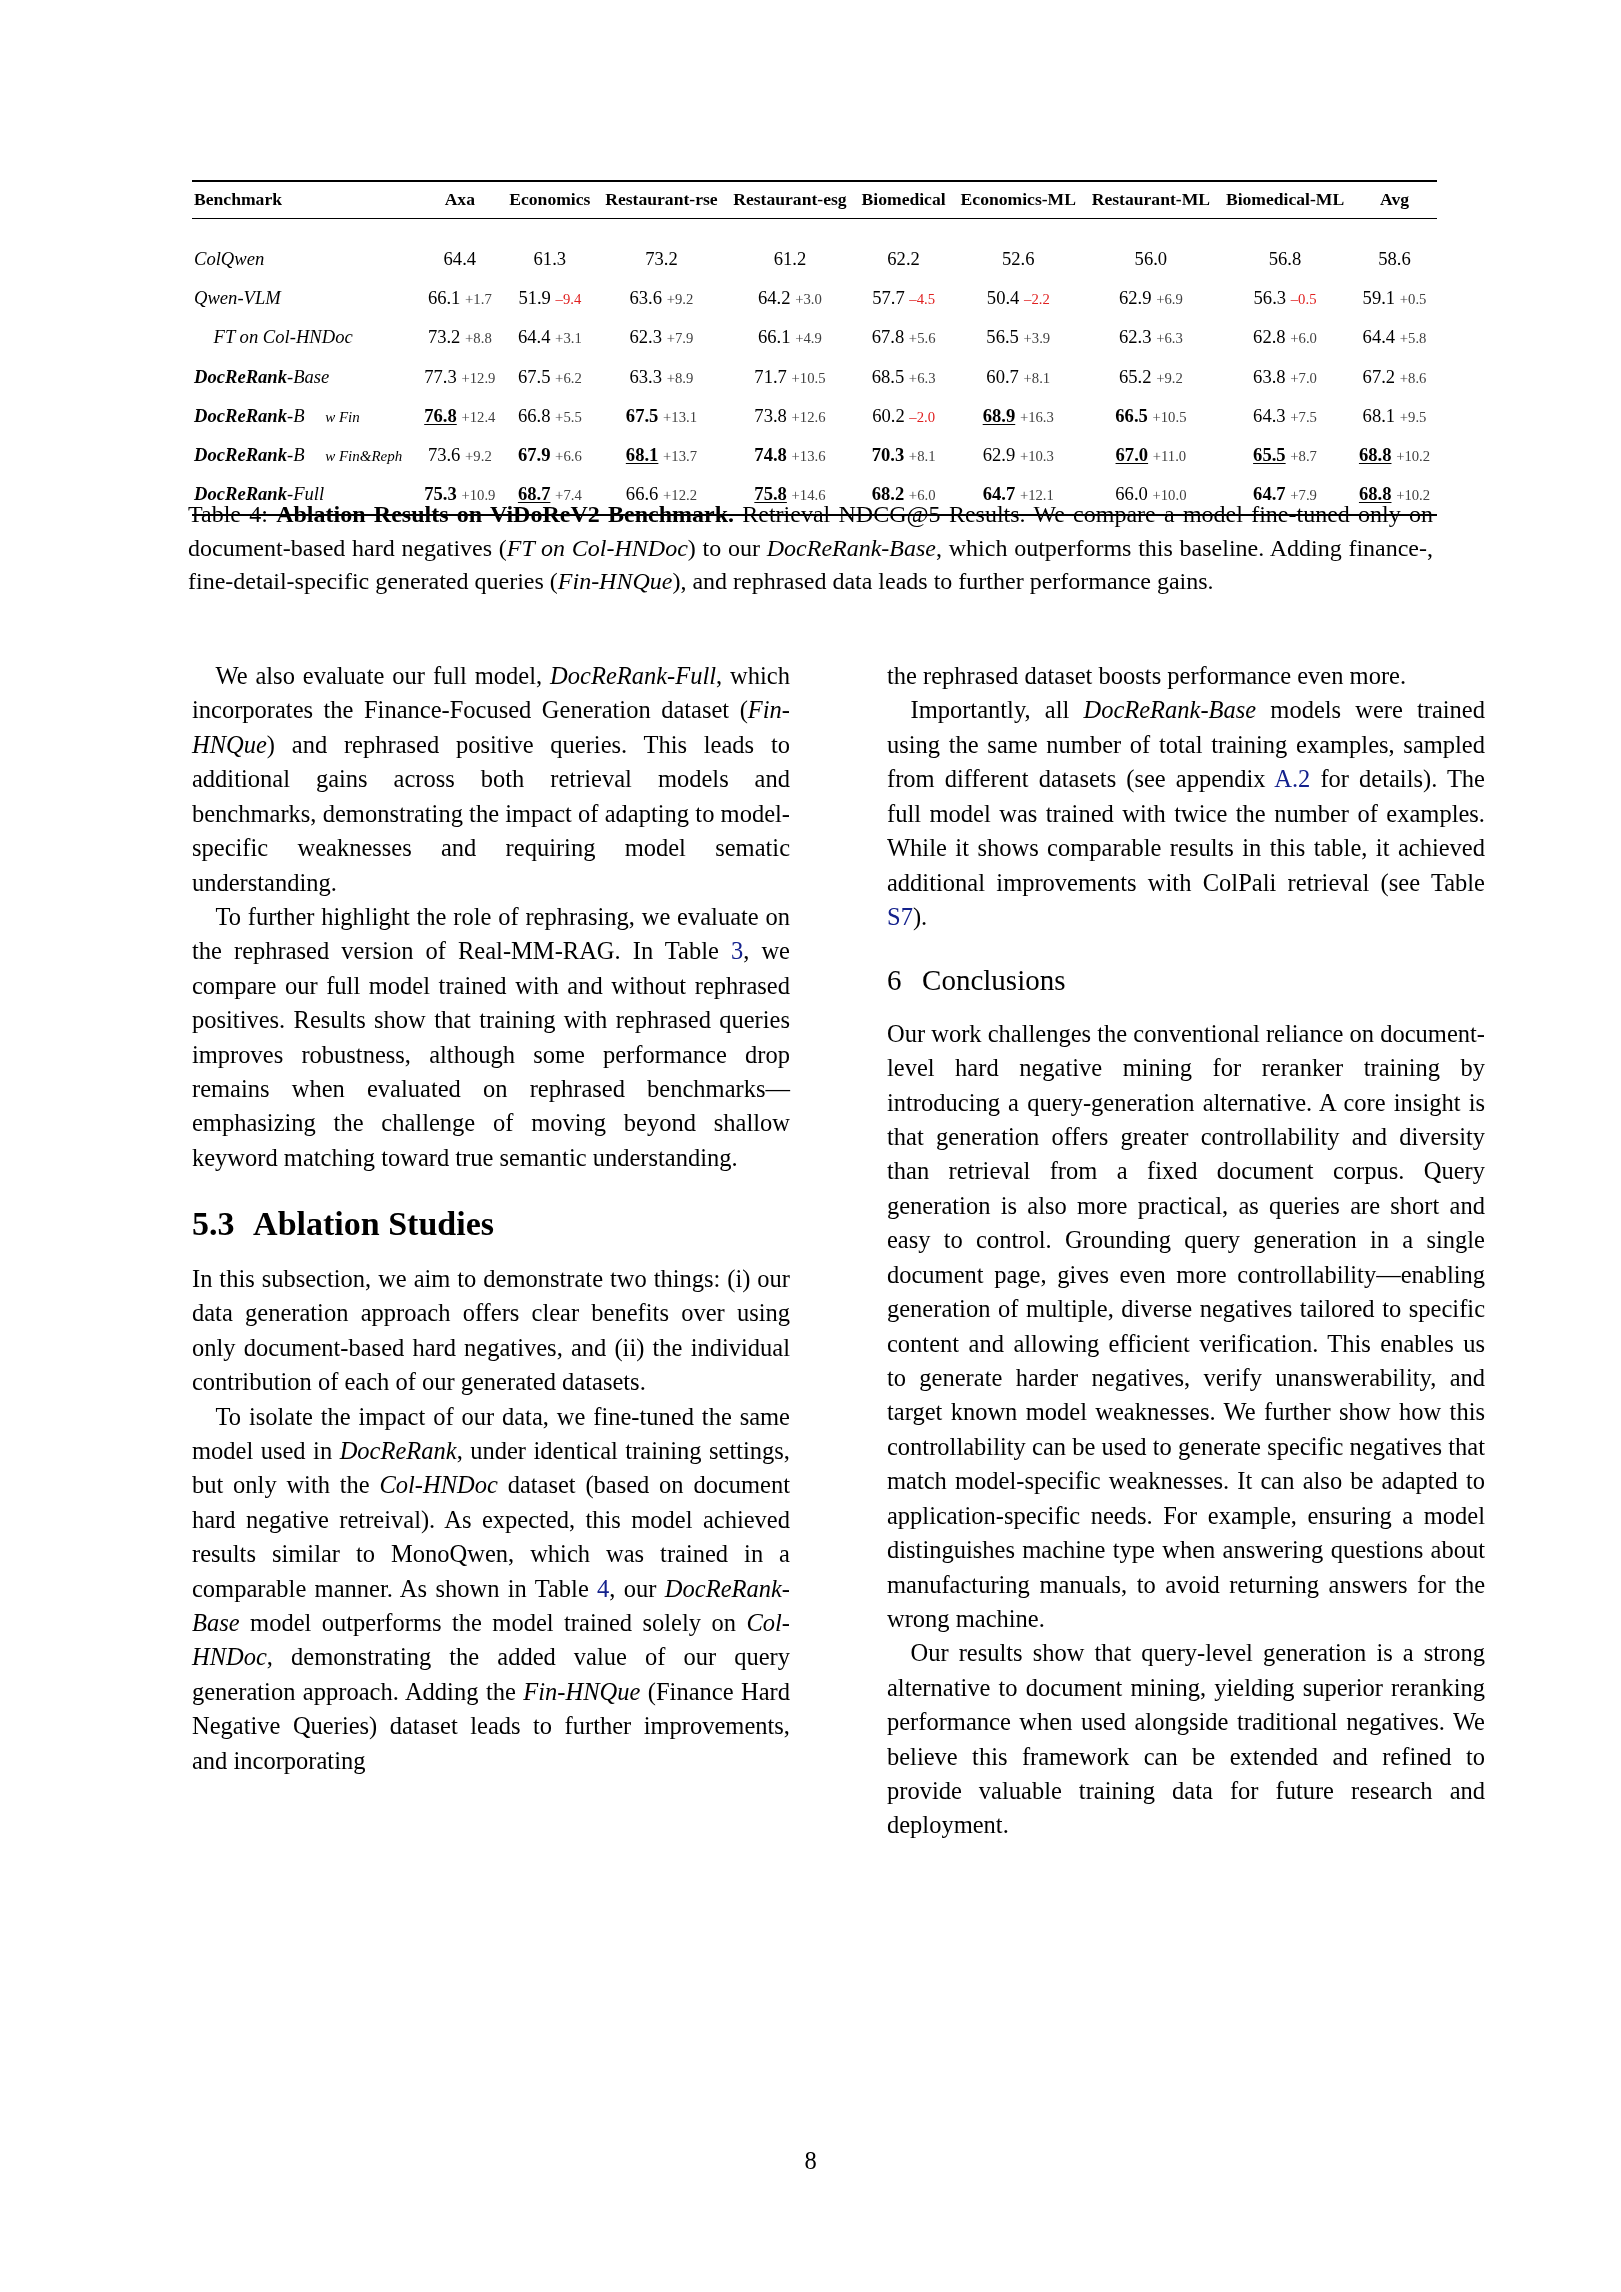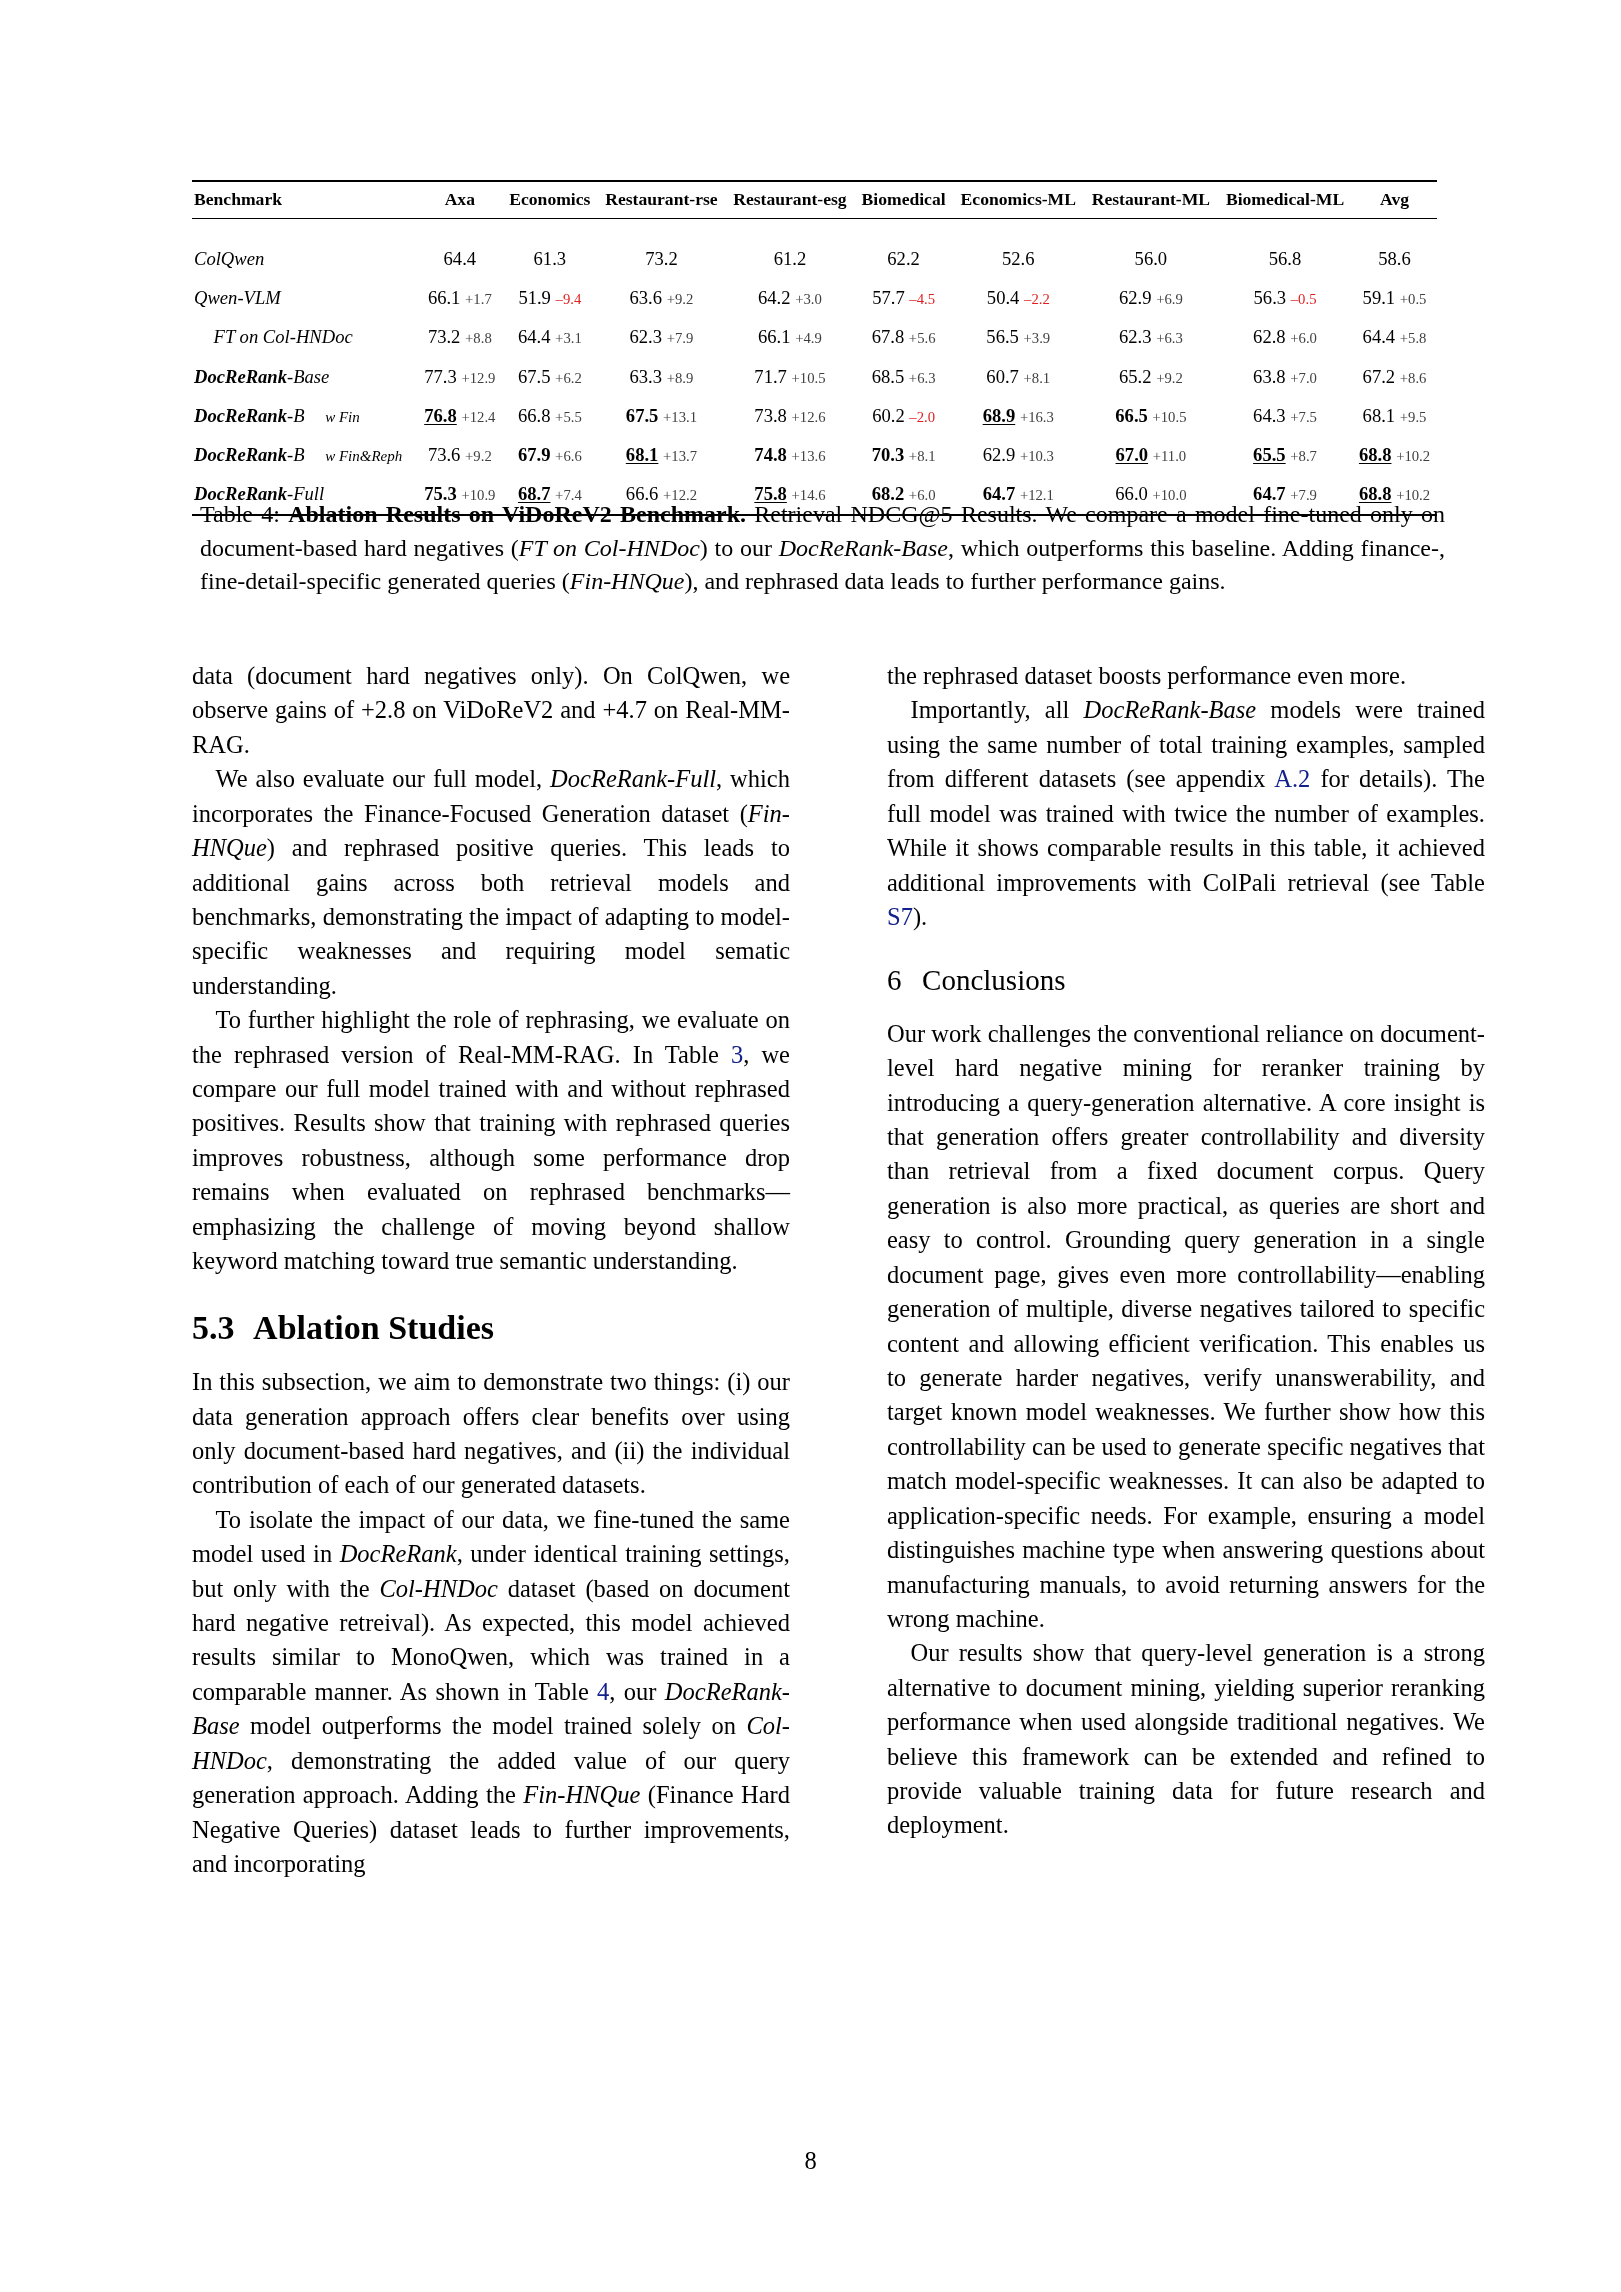--- a/index.html
+++ b/index.html
@@ -77,21 +77,21 @@
   .val { font-style: normal; }
   .val.b { font-weight: bold; }
   .val.u { text-decoration: underline; text-underline-offset: 2px; }
   .delta { font-size: 14.7px; font-style: normal; }
   .delta.pos { color: #404040; font-family: Liberation Serif, serif; }
   .delta.neg { color: #e02020; }
 
   
   .caption {
     position: absolute;
-    left: 200px;
+    left: 188px;
     top: 498px;
     width: 1245px;
     font-size: 24px;
     line-height: 1.40;
     text-align: justify;
   }
   .caption b { font-weight: bold; }
   .caption i { font-style: italic; }
 
   
@@ -258,21 +258,20 @@
     </table>
   </div>
 
   <div class="caption">
     <span>Table 4:</span>
     <b>Ablation Results on ViDoReV2 Benchmark.</b><span> Retrieval NDCG@5 Results. We compare a model fine-tuned only on document-based hard negatives (</span><i>FT on Col-HNDoc</i><span>) to our </span><i>DocReRank-Base</i><span>, which outperforms this baseline. Adding finance-, fine-detail-specific generated queries (</span><i>Fin-HNQue</i><span>), and rephrased data leads to further performance gains.</span>
   </div>
 
   <div class="col col-left">
 
-    <p><span>data (document hard negatives only). On ColQwen, we observe gains of +2.8 on ViDoReV2 and +4.7 on Real-MM-RAG.</span></p>
 
     <p class="ind"><span>We also evaluate our full model, </span><i>DocReRank-Full</i><span>, which incorporates the Finance-Focused Generation dataset (</span><i>Fin-HNQue</i><span>) and rephrased positive queries. This leads to additional gains across both retrieval models and benchmarks, demonstrating the impact of adapting to model-specific weaknesses and requiring model sematic understanding.</span></p>
 
     <p class="ind"><span>To further highlight the role of rephrasing, we evaluate on the rephrased version of Real-MM-RAG. In Table </span><a class="ref" href="#">3</a><span>, we compare our full model trained with and without rephrased positives. Results show that training with rephrased queries improves robustness, although some performance drop remains when evaluated on rephrased benchmarks—emphasizing the challenge of moving beyond shallow keyword matching toward true semantic understanding.</span></p>
 
     <h3 class="sec"><span class="num">5.3</span><span>Ablation Studies</span></h3>
 
     <p><span>In this subsection, we aim to demonstrate two things: (i) our data generation approach offers clear benefits over using only document-based hard negatives, and (ii) the individual contribution of each of our generated datasets.</span></p>
 
     <p class="ind"><span>To isolate the impact of our data, we fine-tuned the same model used in </span><i>DocReRank</i><span>, under identical training settings, but only with the </span><i>Col-HNDoc</i><span> dataset (based on document hard negative retreival). As expected, this model achieved results similar to MonoQwen, which was trained in a comparable manner. As shown in Table </span><a class="ref" href="#">4</a><span>, our </span><i>DocReRank-Base</i><span> model outperforms the model trained solely on </span><i>Col-HNDoc</i><span>, demonstrating the added value of our query generation approach. Adding the </span><i>Fin-HNQue</i><span> (Finance Hard Negative Queries) dataset leads to further improvements, and incorporating</span></p>

